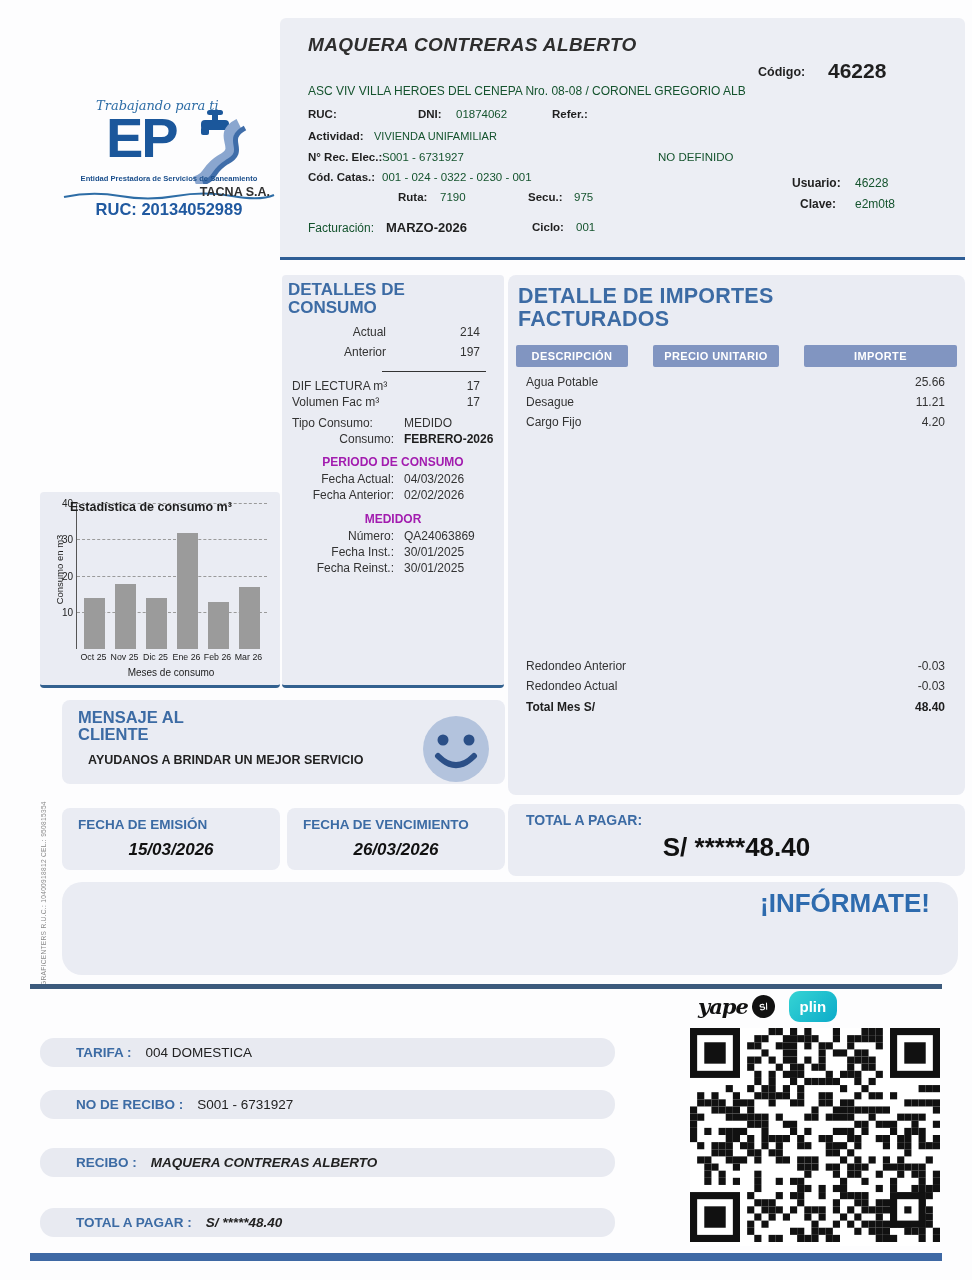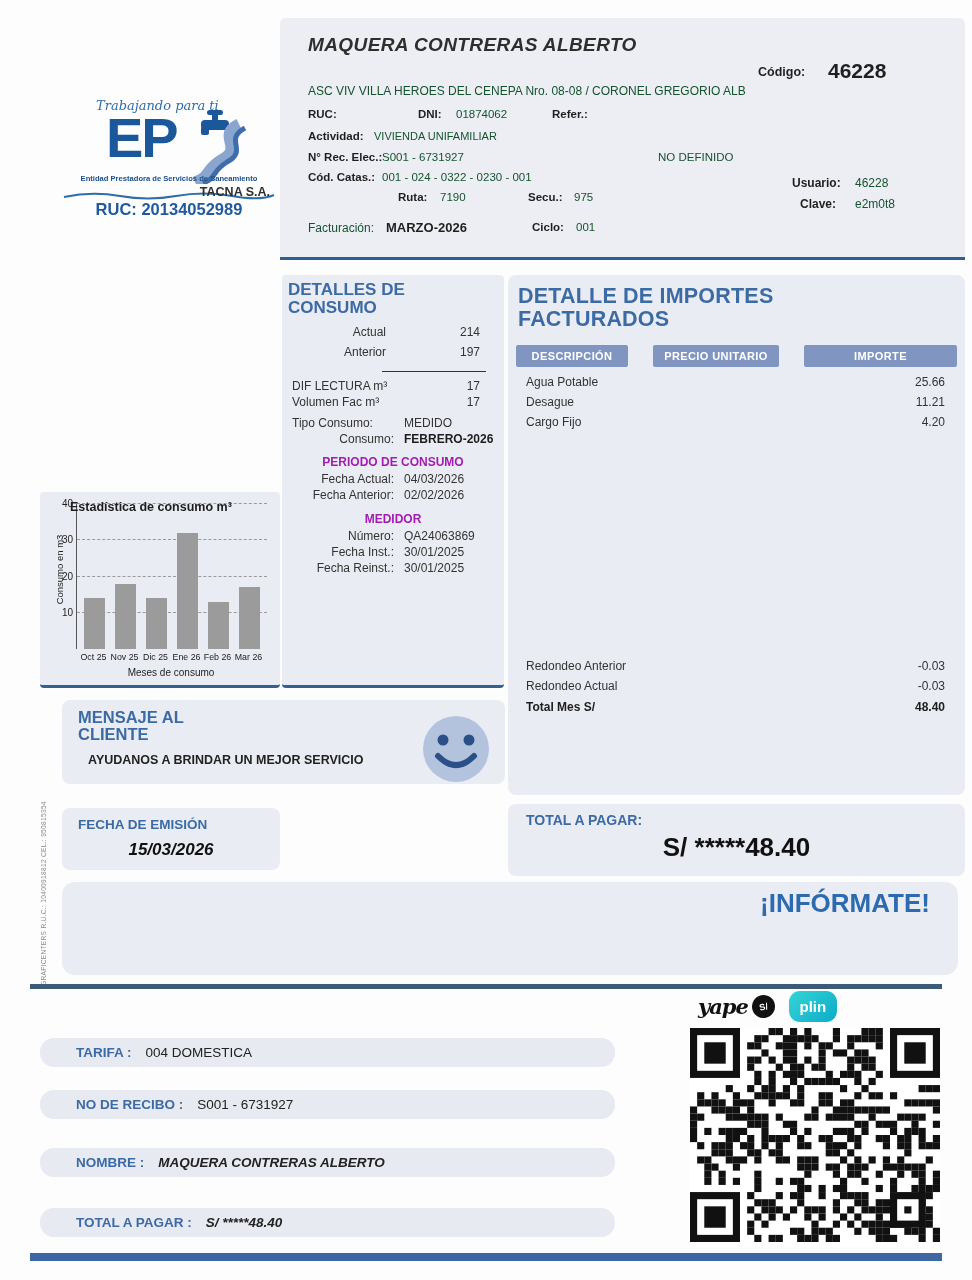--- a/index.html
+++ b/index.html
@@ -86,21 +86,21 @@
   .fbox{position:absolute;background:#eaecf3;border-radius:8px;width:218px;height:62px;top:808px;}
   .fbox .fl{position:absolute;left:16px;top:9px;font-size:13.5px;font-weight:bold;color:#3c6ba4;}
   .fbox .fv{position:absolute;left:0;top:32px;width:100%;text-align:center;
             font-size:17px;font-weight:bold;font-style:italic;color:#111;}
   .totalbox{position:absolute;left:508px;top:804px;width:457px;height:72px;background:#eaecf3;border-radius:8px;}
   .totalbox .tl{position:absolute;left:18px;top:8px;font-size:14px;font-weight:bold;color:#3c6ba4;}
   .totalbox .tv{position:absolute;left:0;top:28px;width:100%;text-align:center;
                 font-size:26px;font-weight:bold;color:#111;}
 
   .informate{position:absolute;left:62px;top:882px;width:896px;height:93px;
-             background:#eaecf3;border-radius:13px;}
+             background:#eaecf3;border-radius:20px;}
   .informate span{position:absolute;right:28px;top:6px;font-size:26px;font-weight:bold;color:#2e6bae;}
 
   .printer{position:absolute;left:40px;top:770px;height:216px;writing-mode:vertical-rl;
            transform:rotate(180deg);font-size:6.6px;color:#8a8a8a;letter-spacing:.3px;}
 
   .divider{position:absolute;left:30px;top:984px;width:912px;height:5px;background:#3c5a7c;}
   .bottombar{position:absolute;left:30px;top:1253px;width:912px;height:8px;background:#3e68a4;}
 
   
   .frow{position:absolute;left:40px;width:575px;height:29px;background:#e8eaf1;border-radius:14px;
@@ -299,20 +299,24 @@
         <circle cx="22" cy="26" r="5.5" fill="#2b4f87"></circle>
         <circle cx="48" cy="26" r="5.5" fill="#2b4f87"></circle>
         <path d="M17 42 Q35 60 53 42" stroke="#2b4f87" stroke-width="6" fill="none" stroke-linecap="round"></path>
       </svg>
     </div>
   </div>
 
   <div class="fbox" style="left:62px;">
     <div class="fl">FECHA DE EMISIÓN</div>
     <div class="fv">15/03/2026</div>
+  </div>
+  <div class="fbox" style="left:287px;">
+    <div class="fl">FECHA DE VENCIMIENTO</div>
+    <div class="fv">26/03/2026</div>
   </div>
   <div class="totalbox">
     <div class="tl">TOTAL A PAGAR:</div>
     <div class="tv">S/ *****48.40</div>
   </div>
 
   <div class="informate">
     <span>¡INFÓRMATE!</span>
   </div>
 
@@ -750,21 +754,21 @@
 
   <div class="frow" style="top:1038px;">
     <span class="flabel">TARIFA :</span>
     <span class="fval">004 DOMESTICA</span>
   </div>
   <div class="frow" style="top:1090px;">
     <span class="flabel">NO DE RECIBO :</span>
     <span class="fval">S001 - 6731927</span>
   </div>
   <div class="frow" style="top:1148px;">
-    <span class="flabel">NOMBRE :</span>
+    <span class="flabel">RECIBO :</span>
     <span class="fval it">MAQUERA CONTRERAS ALBERTO</span>
   </div>
   <div class="frow" style="top:1208px;">
     <span class="flabel">TOTAL A PAGAR :</span>
     <span class="fval it">S/ *****48.40</span>
   </div>
 
   <div class="bottombar"></div>
 </div>
 

